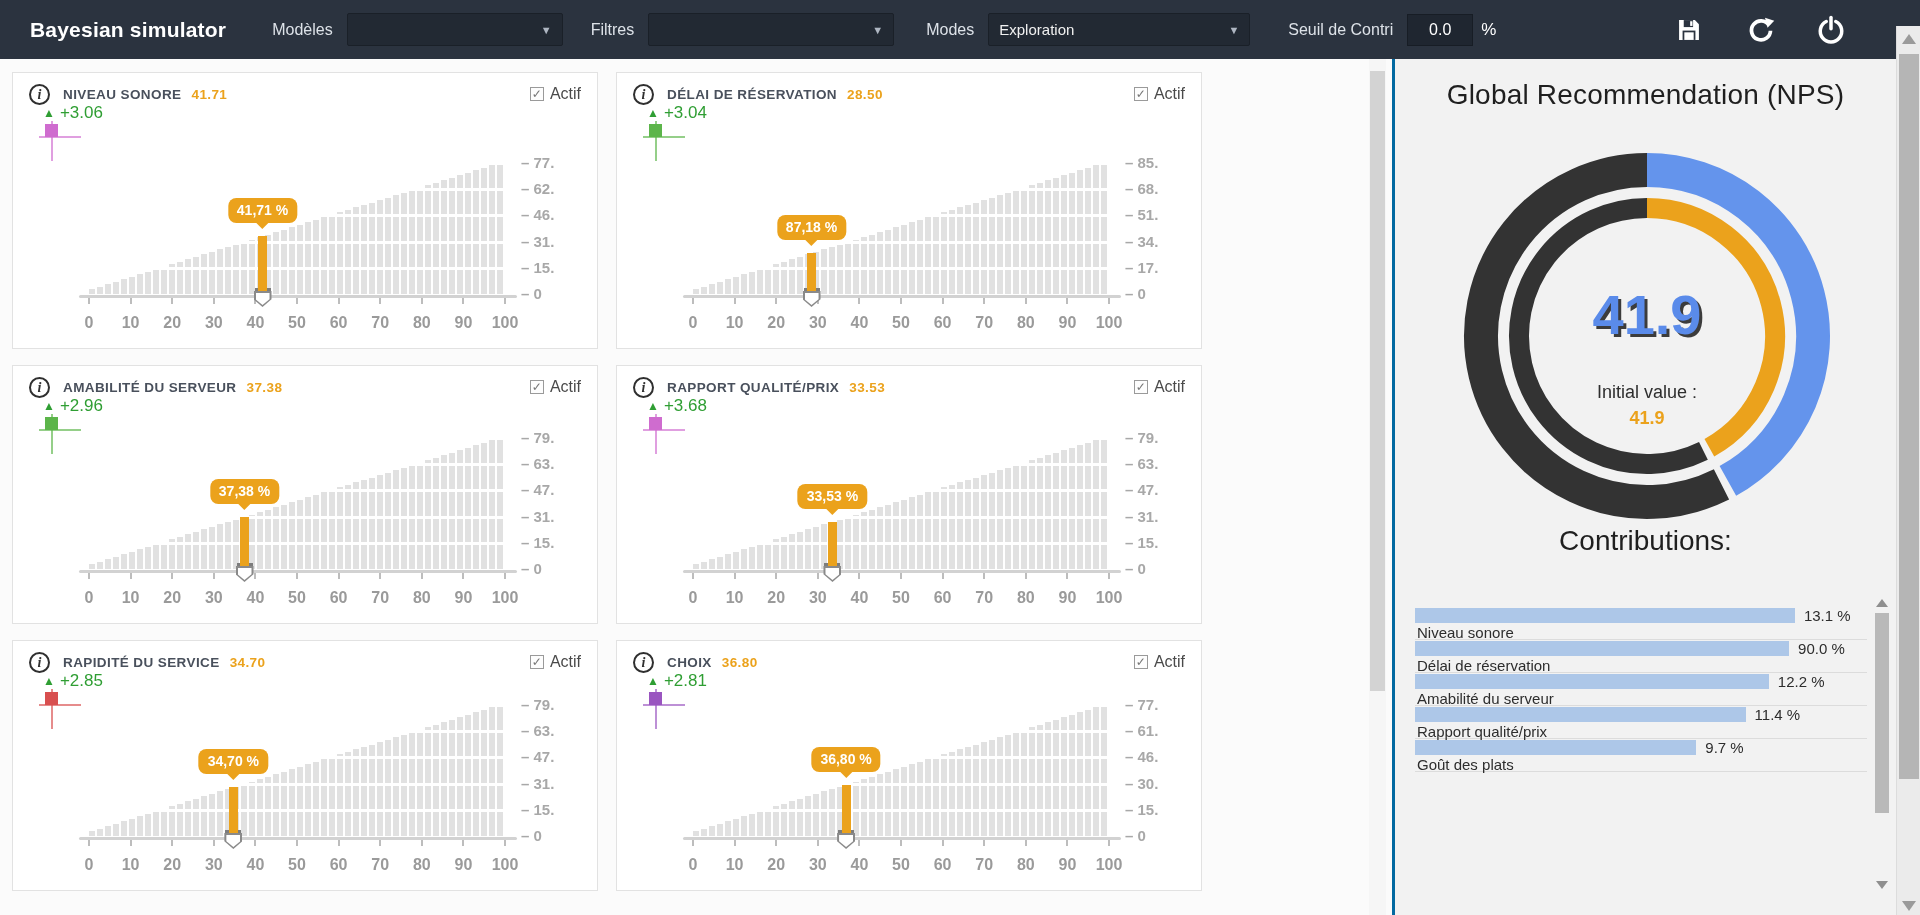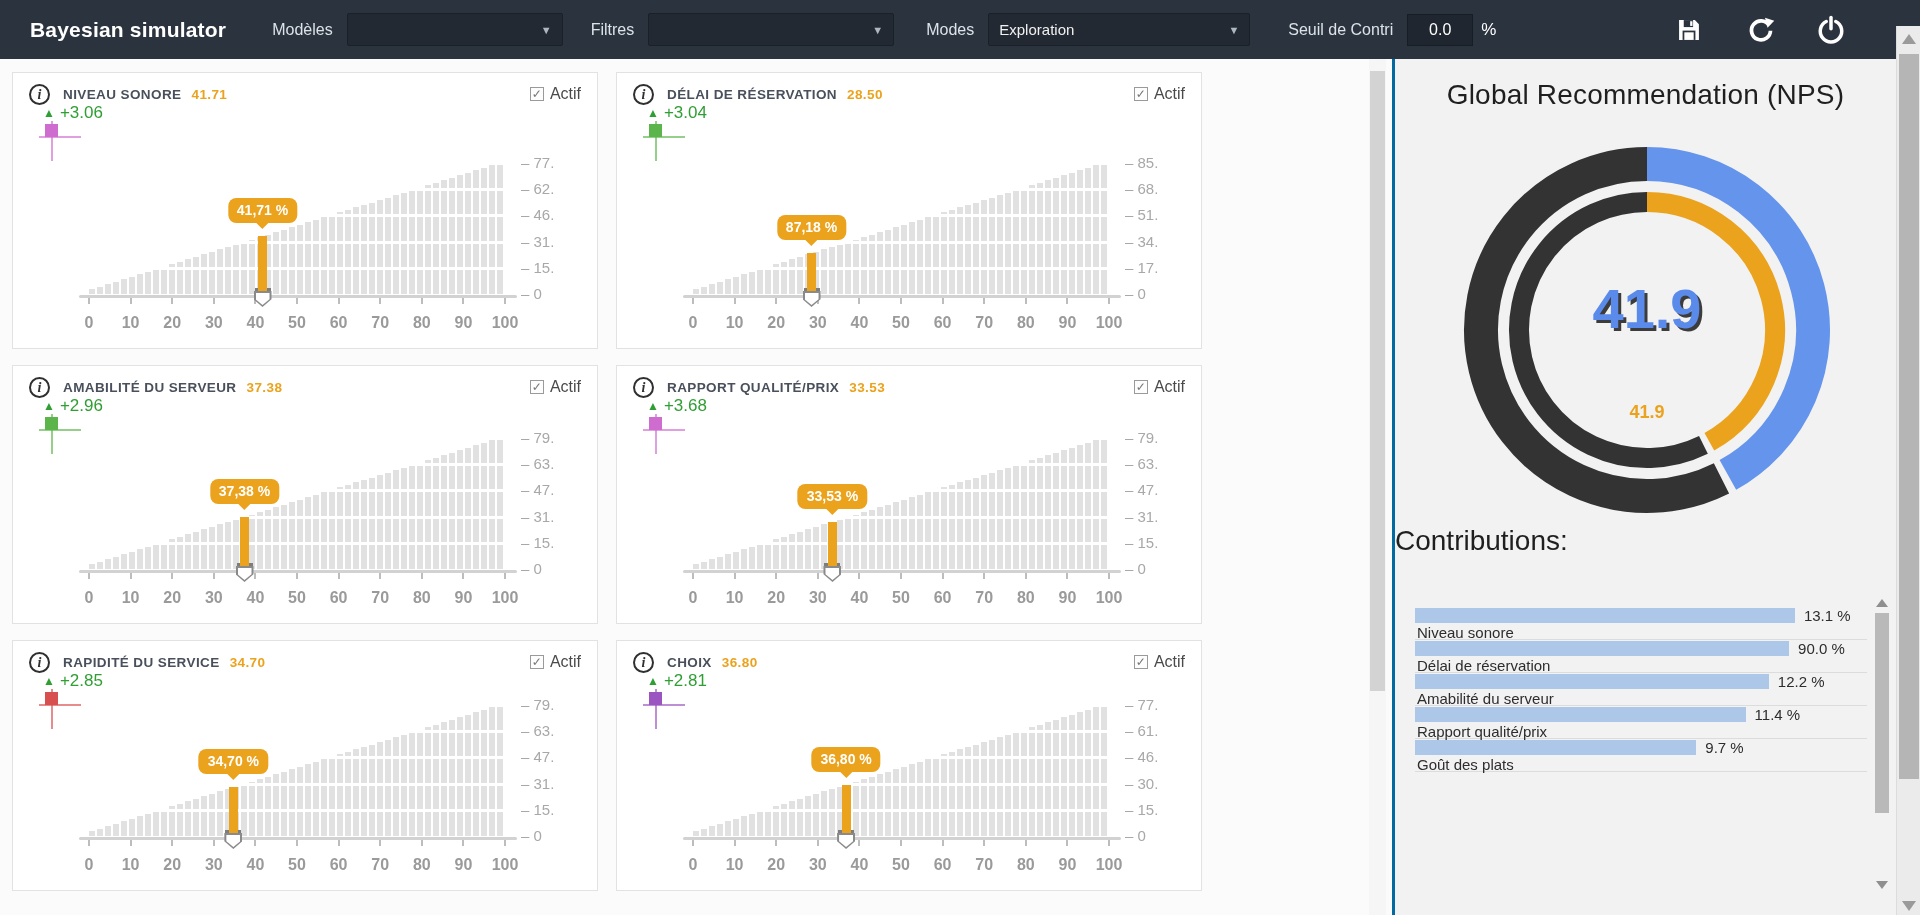--- a/index.html
+++ b/index.html
@@ -38,38 +38,38 @@
   .plot { position:absolute; left:76px; bottom:46px; width:416px; height:131px; }
   .bar { position:absolute; bottom:0; width:6px; background:#e1e1e1; }
   .gridline { position:absolute; left:0; width:100%; height:3px; background:#fff; }
   .slider-bar { position:absolute; bottom:0; width:9px; background:#eba21c; z-index:2; }
   .stub { position:absolute; bottom:0; width:16px; height:6px; background:#7d7d7d; z-index:1; }
   .track { position:absolute; left:66px; bottom:42px; width:438px; height:3px; background:#d2d2d2; border-radius:2px; }
   .handle-outer { position:absolute; bottom:33px; width:18px; height:16px; background:#8a8a8a; clip-path:polygon(0 0,100% 0,100% 52%,50% 100%,0 52%); z-index:4; cursor:grab; }
   .handle-inner { position:absolute; left:2px; top:2px; width:14px; height:12px; background:#fff; clip-path:polygon(0 0,100% 0,100% 52%,50% 100%,0 52%); }
   .xtick { position:absolute; bottom:36px; width:2px; height:6px; background:#bdbdbd; }
   .xlabel { position:absolute; bottom:8px; width:40px; text-align:center; font-size:16px; font-weight:700; color:#9a9a9a; }
-  .ytick { position:absolute; left:508px; font-size:15px; font-weight:400; color:#a8a8a8; white-space:nowrap; }
+  .ytick { position:absolute; left:508px; font-size:15px; font-weight:700; color:#a8a8a8; white-space:nowrap; }
   .tooltip { position:absolute; background:#eba21c; color:#fff; font-size:14px; font-weight:700; padding:4px 9px 5px; border-radius:8px; transform:translateX(-50%); z-index:5; white-space:nowrap; }
   .tooltip:after { content:""; position:absolute; left:50%; bottom:-6px; transform:translateX(-50%); border:7px solid transparent; border-bottom:none; border-top:7px solid #eba21c; }
 
   
   .mid-scroll { position:absolute; left:1369px; top:0; width:17px; height:856px; background:#f6f6f6; }
   .mid-thumb { position:absolute; left:1px; top:12px; width:15px; height:620px; background:#d3d3d3; }
 
   
   .aside { position:absolute; left:1392px; top:0; width:504px; height:908px; background:#f2f2f2; border-left:3px solid #0369a1; }
   .aside-bottom-line { position:absolute; left:0; bottom:2px; width:100%; height:2px; background:#2a2a2a; }
   .nps-title { position:absolute; top:20px; width:100%; text-align:center; font-size:28px; font-weight:400; color:#1f1f1f; letter-spacing:0.2px; }
-  .donut-wrap { position:absolute; left:66px; top:85px; width:372px; height:372px; }
+  .donut-wrap { position:absolute; left:66px; top:91px; width:372px; height:372px; }
   .donut-center { position:absolute; left:0; top:0; width:372px; height:372px; text-align:center; }
   .nps-big { position:absolute; top:132px; width:100%; font-size:56px; font-weight:700; color:#5a8bea; text-shadow:3px 3px 0 #3c3c3c; }
   .init-label { position:absolute; top:232px; width:100%; font-size:18px; color:#2e2e2e; }
   .init-val { position:absolute; top:258px; width:100%; font-size:18px; font-weight:700; color:#eba21c; }
-  .contrib-title { position:absolute; top:466px; width:100%; font-size:28px; color:#1f1f1f; }
+  .contrib-title { position:absolute; top:466px; width:100%; text-align:center; font-size:28px; color:#1f1f1f; }
   .contrib-list { position:absolute; left:20px; top:548px; width:452px; }
   .contrib-item { position:relative; height:33px; border-bottom:1px solid #dcdcdc; }
   .contrib-bar { position:absolute; left:0; top:1px; height:15px; background:#adc7e8; }
   .contrib-pct { position:absolute; top:0; font-size:15px; color:#2d2d2d; white-space:nowrap; }
   .contrib-label { position:absolute; left:2px; top:17px; font-size:15px; color:#2d2d2d; white-space:nowrap; }
   .list-scroll { position:absolute; left:479px; top:540px; width:17px; height:290px; }
   .list-arrow { position:absolute; left:2px; width:0; height:0; border:6px solid transparent; }
   .list-arrow.up { top:0; border-top:none; border-bottom:8px solid #8f8f8f; }
   .list-arrow.down { bottom:0; border-bottom:none; border-top:8px solid #8f8f8f; }
   .list-thumb { position:absolute; left:1px; top:14px; width:14px; height:200px; background:#b9b9b9; }
@@ -818,20 +818,21 @@
     <div class="nps-title">Global Recommendation (NPS)</div>
     <div class="donut-wrap">
       <svg id="donut" width="372" height="372" viewBox="0 0 372 372">
           <path d="M 186 20 A 166 166 0 0 1 266.88352087040516 330.96156749844675" fill="none" stroke="#6494ec" stroke-width="34"></path>
           <path d="M 260.48340291505633 334.35168583536006 A 166 166 0 1 1 185.99999999999997 20" fill="none" stroke="#333333" stroke-width="34"></path>
           <path d="M 186 58 A 128 128 0 0 1 248.36801609284254 297.77759421566975" fill="none" stroke="#eba21c" stroke-width="20"></path>
           <path d="M 242.4325556145483 300.8884966687741 A 128 128 0 1 1 185.99999999999997 58" fill="none" stroke="#333333" stroke-width="20"></path>
         </svg>
       <div class="donut-center">
         <div class="nps-big">41.9</div>
+        <div class="init-label">Initial value :</div>
         <div class="init-val">41.9</div>
       </div>
     </div>
     <div class="contrib-title">Contributions:</div>
     <div class="contrib-list" id="contrib-list">
         <div class="contrib-item">
           <div class="contrib-bar" style="width: 379.9px;"></div>
           <div class="contrib-pct" style="left: 388.9px;">13.1 %</div>
           <div class="contrib-label">Niveau sonore</div>
         </div>

